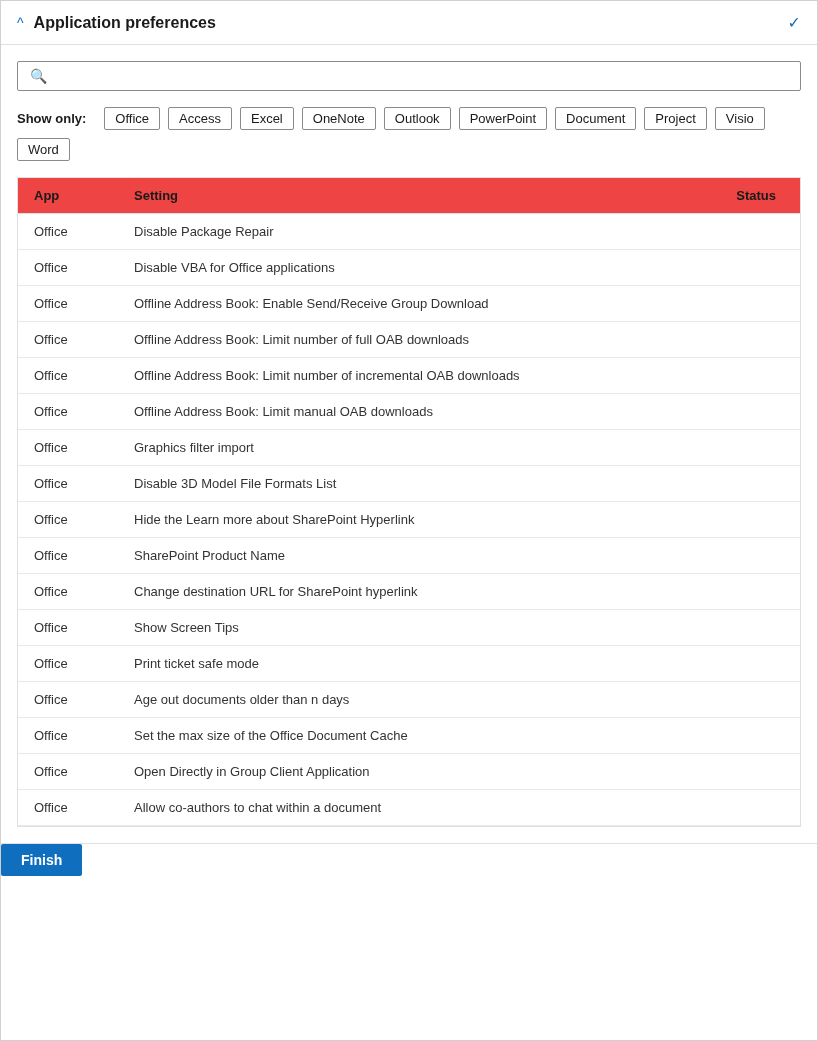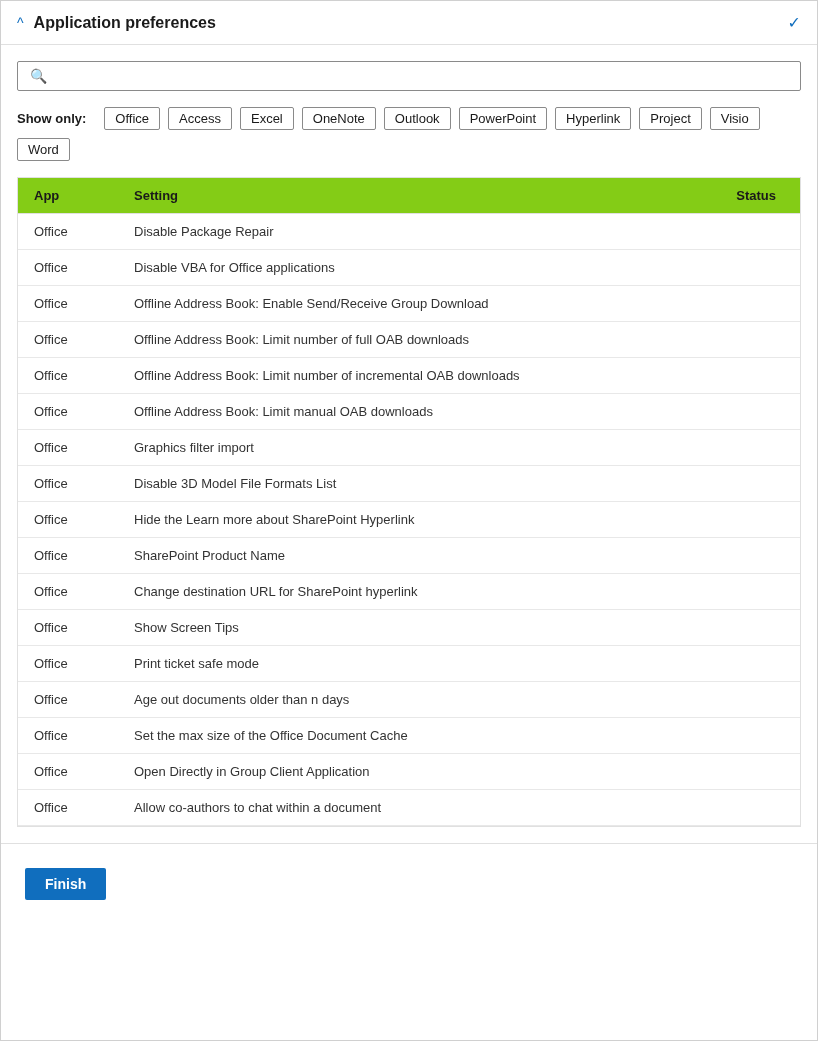--- a/index.html
+++ b/index.html
@@ -115,21 +115,21 @@
       overflow-y: auto;
       max-height: 760px;
     }
 
     table {
       width: 100%;
       border-collapse: collapse;
     }
 
     thead tr {
-      background: #84cc16;
+      background: #ef4444;
     }
 
     thead th {
       text-align: left;
       padding: 10px 16px;
       font-size: 13px;
       font-weight: 600;
       color: #1a1a1a;
       border-bottom: 1px solid #e0e0e0;
     }
@@ -157,21 +157,21 @@
     tbody td.setting-col {
       color: #333;
     }
 
     tbody td.status-col {
       text-align: right;
       padding-right: 24px;
     }
 
     .footer {
-      padding: 24px;
+      padding: 0;
       border-top: 1px solid #e0e0e0;
       display: flex;
       align-items: flex-end;
     }
 
     .finish-btn {
       background: #106ebe;
       color: #fff;
       border: none;
       border-radius: 2px;
@@ -202,21 +202,21 @@
 
   <div class="filter-row">
     <span class="show-only-label">Show only:</span>
 
   <button class="filter-btn">Office</button>
       <button class="filter-btn">Access</button>
       <button class="filter-btn">Excel</button>
       <button class="filter-btn">OneNote</button>
       <button class="filter-btn">Outlook</button>
       <button class="filter-btn">PowerPoint</button>
-      <button class="filter-btn">Hyperlink</button>
+      <button class="filter-btn">Document</button>
       <button class="filter-btn">Project</button>
       <button class="filter-btn">Visio</button>
       <button class="filter-btn">Word</button>
     </div>
 
   <div class="table-container">
     <div class="table-wrapper">
       <table>
         <thead>
           <tr>

